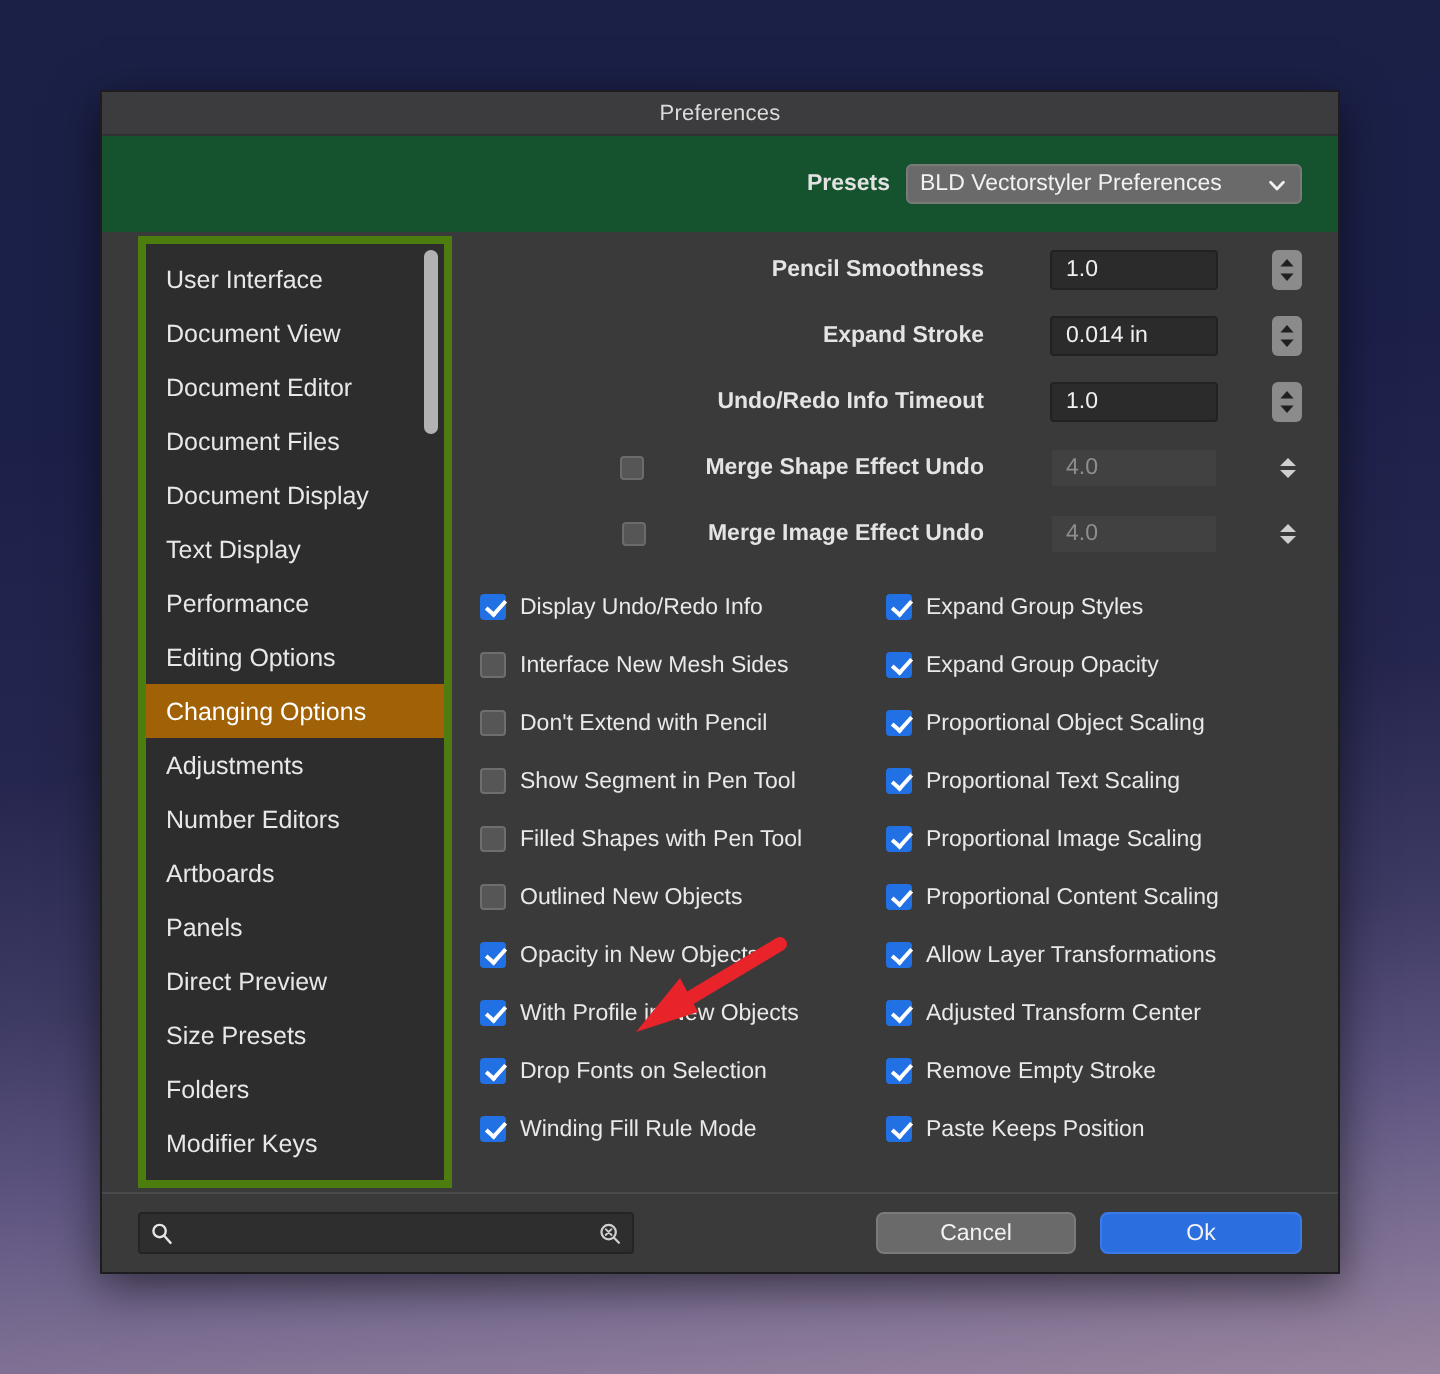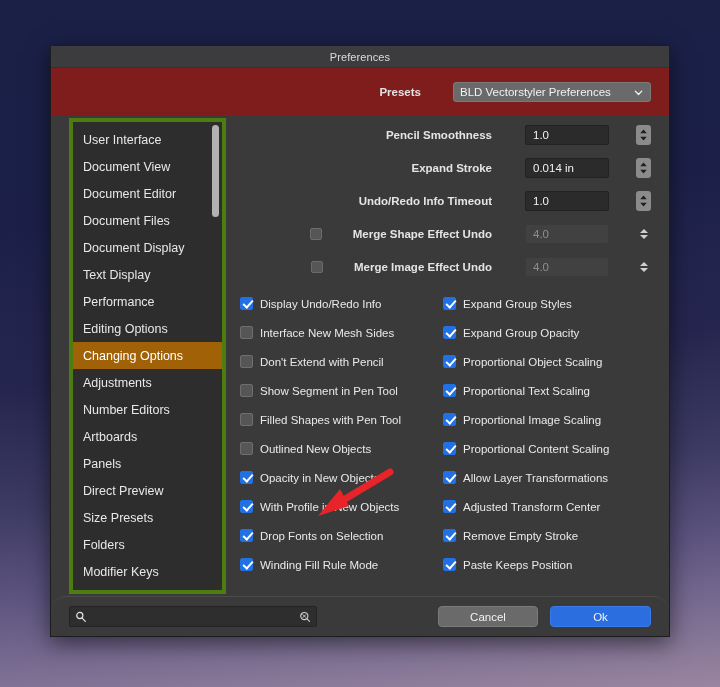--- a/index.html
+++ b/index.html
@@ -52,22 +52,21 @@
     letter-spacing: 0.1px;
   }
 
   .presets-row {
     height: 48px;
     flex: none;
     display: flex;
     align-items: center;
     justify-content: flex-end;
     padding-right: 18px;
-    background: #7f1d1d;
-    gap: 24px;
+    background: #14532d;
   }
   .presets-label {
     font-size: 11.5px;
     color: #e2e2e2;
     margin-right: 8px;
     font-weight: bold;
   }
   .presets-select {
     width: 198px;
     height: 20px;
@@ -272,21 +271,20 @@
 
   
   .footer {
     height: 40px;
     flex: none;
     border-top: 1px solid #4b4b4b;
     display: flex;
     align-items: center;
     padding: 0 18px;
     background: #3a3a3a;
-    border-radius: 16px;
   }
   .searchbox {
     width: 248px;
     height: 21px;
     background: #2e2e2e;
     border: 1px solid #242424;
     border-radius: 2px;
     display: flex;
     align-items: center;
     padding: 0 5px;

